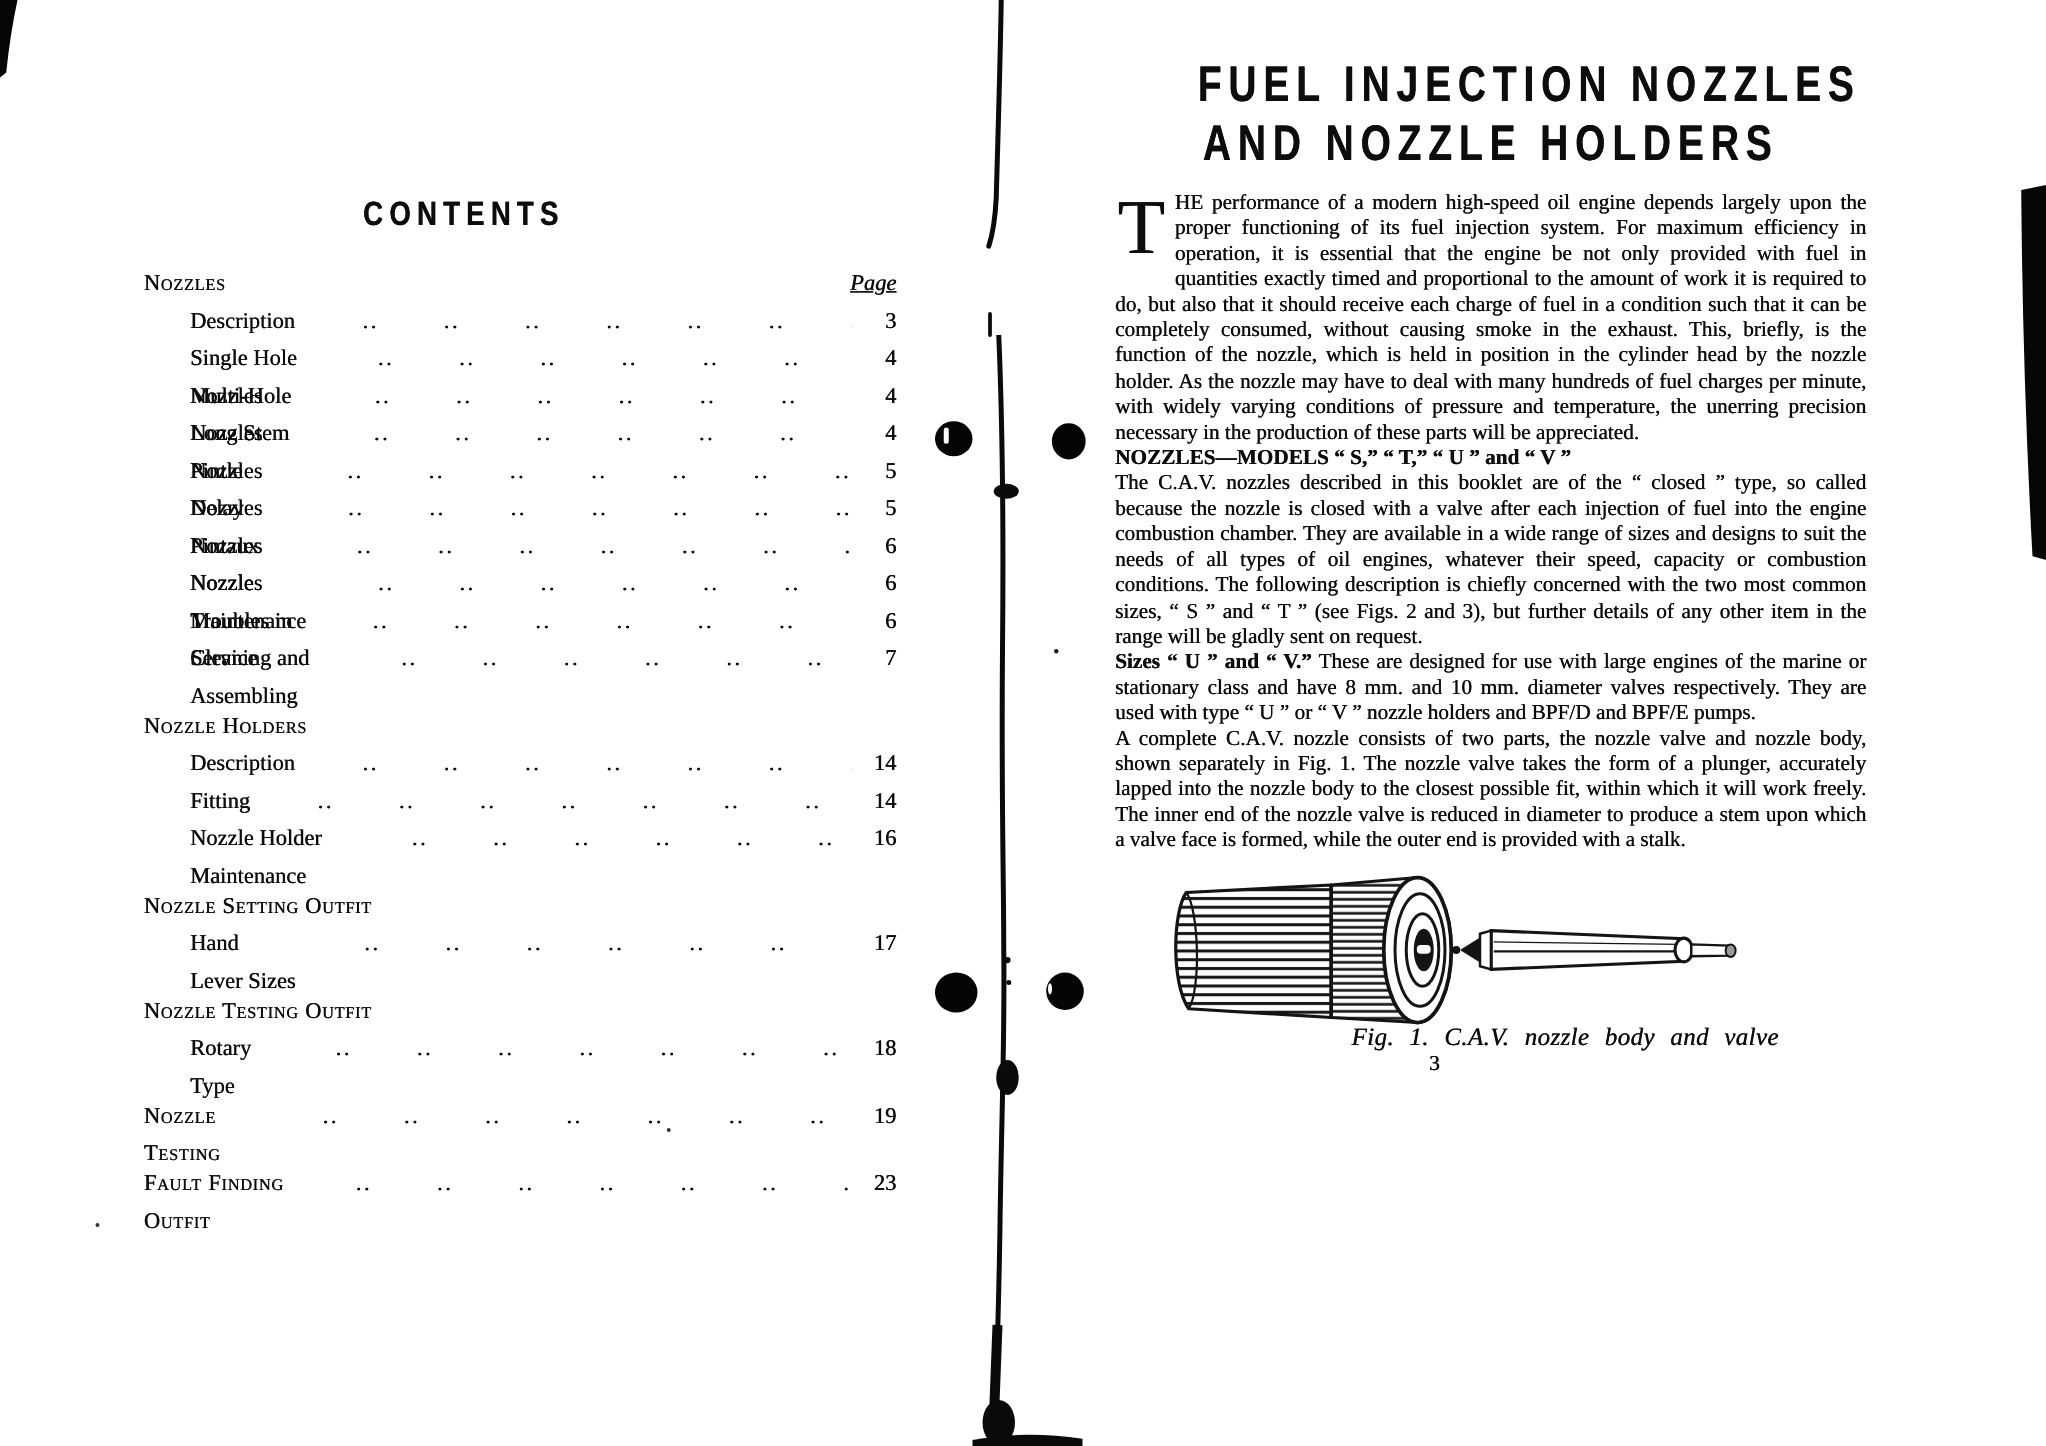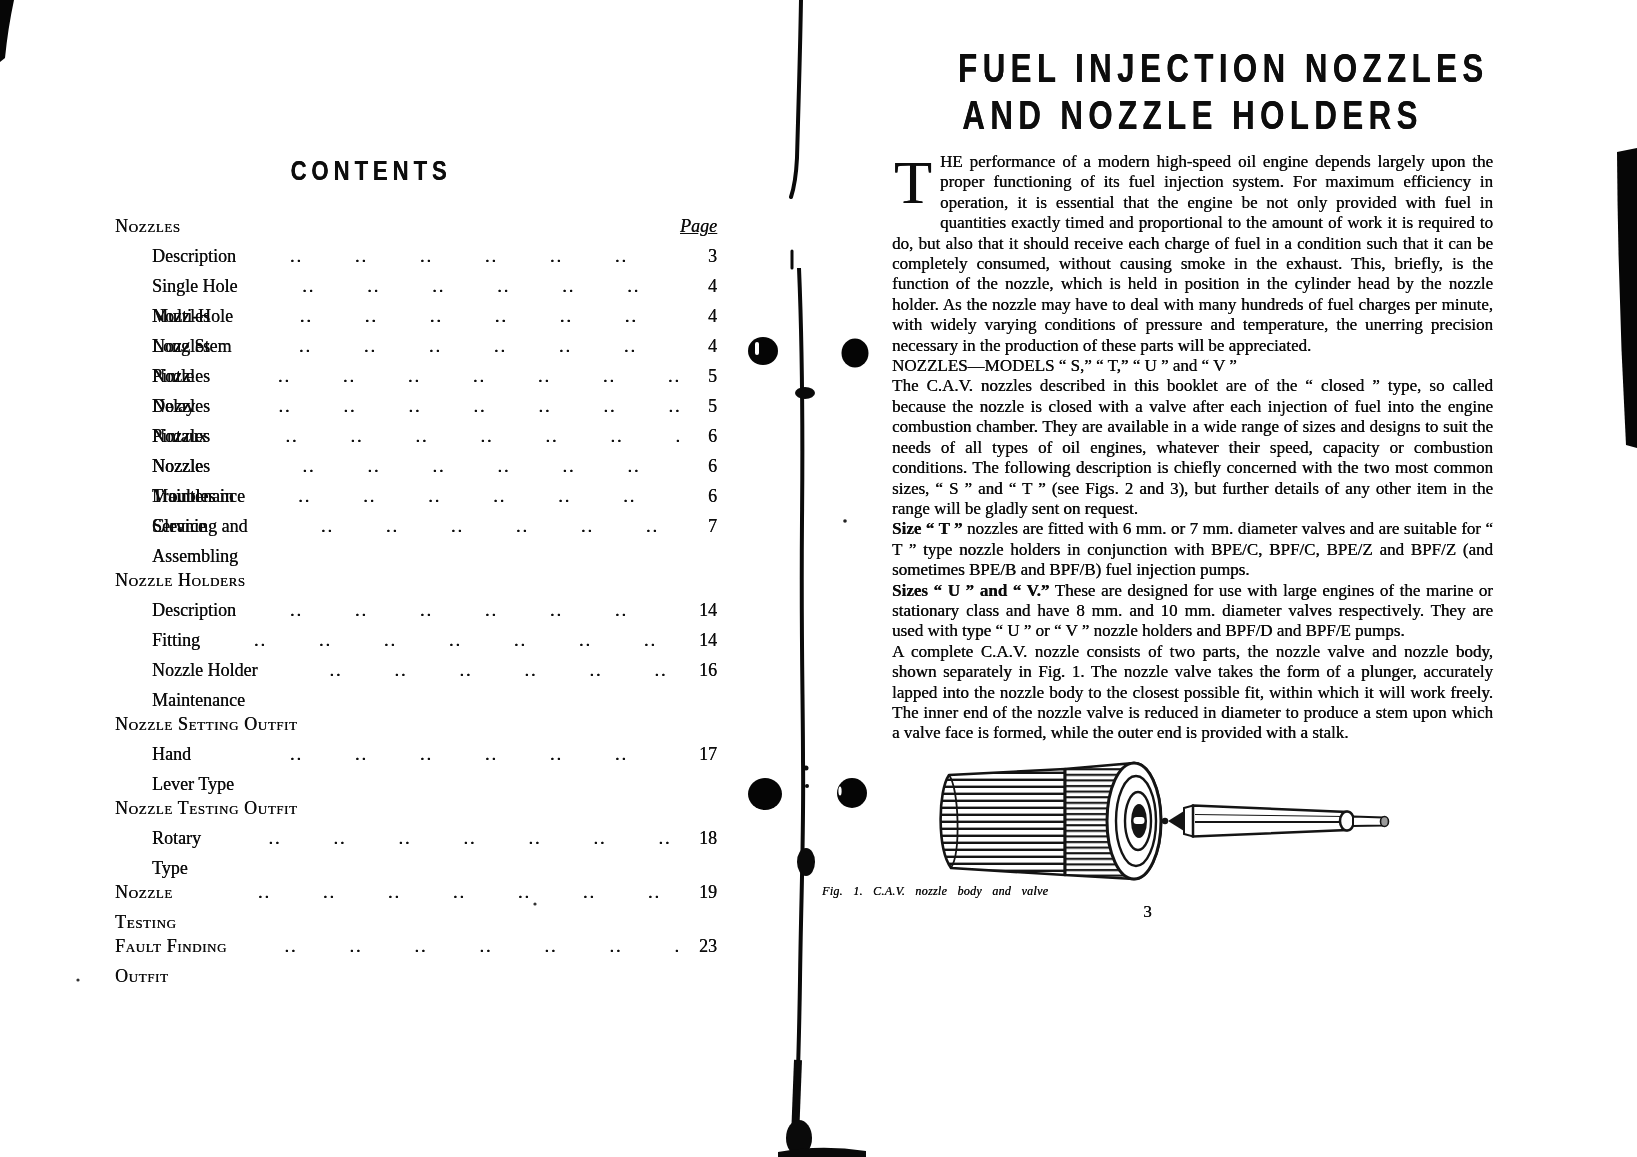--- a/index.html
+++ b/index.html
@@ -23,26 +23,26 @@
   .pg{width:36px;text-align:right;flex:0 0 auto;}
   .page-col-label{margin-left:auto;font-style:italic;font-variant:normal;text-decoration:underline;}
   
   .right-page{position:absolute;left:892px;top:0;width:601px;}
   .right-page h1{margin:45px 0 0 0;text-align:center;font-family:"Liberation Sans",sans-serif;font-weight:bold;}
   .t-line{display:block;font-size:40px;line-height:47px;letter-spacing:7px;white-space:nowrap;
           transform:scaleX(0.78);transform-origin:center;}
   .right-page p{margin:0;font-size:17px;line-height:20.4px;text-align:justify;}
   .intro{margin-top:13px !important;}
   .dropcap{float:left;font-size:62px;line-height:50px;height:60px;padding:5px 8px 0 2px;}
-  .sec-head{font-size:17.5px;font-weight:normal;margin:9px 0 0 0;line-height:20.4px;}
+  .sec-head{font-size:17.5px;font-weight:bold;margin:9px 0 0 0;line-height:20.4px;}
   .lead{font-weight:bold;}
   figure{margin:12px 0 0 0;text-align:center;}
   .fig-art{display:block;margin:0 auto;}
-  .fig-cap{font-style:italic;font-size:12px;line-height:20px;word-spacing:7px;letter-spacing:0.3px;
-           text-align:left;transform:translateX(-70px);}
+  .fig-cap{font-style:italic;font-size:20px;line-height:20px;word-spacing:7px;letter-spacing:0.3px;
+           text-align:right;transform:translateX(-70px);}
   .page-num{text-align:center;font-size:17px;line-height:20px;margin-top:1px;transform:translateX(-45px);}
   
   .artifacts{position:absolute;left:0;top:0;pointer-events:none;}
 </style>
 </head>
 <body>
 
 <div class="spread">
 
   <div class="left-page">
@@ -117,21 +117,21 @@
         </div>
         <div class="toc-row entry">
           <span class="lbl">Nozzle Holder Maintenance</span>
           <span class="leader">&nbsp;&nbsp;&nbsp;&nbsp;&nbsp;&nbsp;&nbsp;&nbsp;..&nbsp;&nbsp;&nbsp;&nbsp;&nbsp;&nbsp;&nbsp;&nbsp;..&nbsp;&nbsp;&nbsp;&nbsp;&nbsp;&nbsp;&nbsp;&nbsp;..&nbsp;&nbsp;&nbsp;&nbsp;&nbsp;&nbsp;&nbsp;&nbsp;..&nbsp;&nbsp;&nbsp;&nbsp;&nbsp;&nbsp;&nbsp;&nbsp;..&nbsp;&nbsp;&nbsp;&nbsp;&nbsp;&nbsp;&nbsp;&nbsp;..&nbsp;&nbsp;&nbsp;&nbsp;&nbsp;&nbsp;&nbsp;&nbsp;..&nbsp;&nbsp;&nbsp;&nbsp;&nbsp;&nbsp;&nbsp;&nbsp;..&nbsp;&nbsp;&nbsp;&nbsp;&nbsp;&nbsp;&nbsp;&nbsp;..&nbsp;&nbsp;&nbsp;&nbsp;&nbsp;&nbsp;&nbsp;&nbsp;..</span>
           <span class="pg">16</span>
         </div>
         <div class="toc-row toc-heading-row">
           <span class="sc lbl">Nozzle Setting Outfit</span>
         </div>
         <div class="toc-row entry">
-          <span class="lbl">Hand Lever Type</span>
+          <span class="lbl">Hand Lever Sizes</span>
           <span class="leader">&nbsp;&nbsp;&nbsp;&nbsp;&nbsp;&nbsp;&nbsp;&nbsp;..&nbsp;&nbsp;&nbsp;&nbsp;&nbsp;&nbsp;&nbsp;&nbsp;..&nbsp;&nbsp;&nbsp;&nbsp;&nbsp;&nbsp;&nbsp;&nbsp;..&nbsp;&nbsp;&nbsp;&nbsp;&nbsp;&nbsp;&nbsp;&nbsp;..&nbsp;&nbsp;&nbsp;&nbsp;&nbsp;&nbsp;&nbsp;&nbsp;..&nbsp;&nbsp;&nbsp;&nbsp;&nbsp;&nbsp;&nbsp;&nbsp;..&nbsp;&nbsp;&nbsp;&nbsp;&nbsp;&nbsp;&nbsp;&nbsp;..&nbsp;&nbsp;&nbsp;&nbsp;&nbsp;&nbsp;&nbsp;&nbsp;..&nbsp;&nbsp;&nbsp;&nbsp;&nbsp;&nbsp;&nbsp;&nbsp;..&nbsp;&nbsp;&nbsp;&nbsp;&nbsp;&nbsp;&nbsp;&nbsp;..</span>
           <span class="pg">17</span>
         </div>
         <div class="toc-row toc-heading-row">
           <span class="sc lbl">Nozzle Testing Outfit</span>
         </div>
         <div class="toc-row entry">
           <span class="lbl">Rotary Type</span>
           <span class="leader">&nbsp;&nbsp;&nbsp;&nbsp;&nbsp;&nbsp;&nbsp;&nbsp;..&nbsp;&nbsp;&nbsp;&nbsp;&nbsp;&nbsp;&nbsp;&nbsp;..&nbsp;&nbsp;&nbsp;&nbsp;&nbsp;&nbsp;&nbsp;&nbsp;..&nbsp;&nbsp;&nbsp;&nbsp;&nbsp;&nbsp;&nbsp;&nbsp;..&nbsp;&nbsp;&nbsp;&nbsp;&nbsp;&nbsp;&nbsp;&nbsp;..&nbsp;&nbsp;&nbsp;&nbsp;&nbsp;&nbsp;&nbsp;&nbsp;..&nbsp;&nbsp;&nbsp;&nbsp;&nbsp;&nbsp;&nbsp;&nbsp;..&nbsp;&nbsp;&nbsp;&nbsp;&nbsp;&nbsp;&nbsp;&nbsp;..&nbsp;&nbsp;&nbsp;&nbsp;&nbsp;&nbsp;&nbsp;&nbsp;..&nbsp;&nbsp;&nbsp;&nbsp;&nbsp;&nbsp;&nbsp;&nbsp;..</span>
           <span class="pg">18</span>
@@ -151,21 +151,20 @@
 
   <div class="right-page">
     <h1>
       <span class="t-line">FUEL INJECTION NOZZLES</span>
       <span class="t-line">AND NOZZLE HOLDERS</span>
     </h1>
     <p class="intro"><span class="dropcap">T</span><span>HE performance of a modern high-speed oil engine depends largely upon the proper functioning of its fuel injection system. For maximum efficiency in operation, it is essential that the engine be not only provided with fuel in quantities exactly timed and proportional to the amount of work it is required to do, but also that it should receive each charge of fuel in a condition such that it can be completely consumed, without causing smoke in the exhaust.  This, briefly, is the function of the nozzle, which is held in position in the cylinder head by the nozzle holder.  As the nozzle may have to deal with many hundreds of fuel charges per minute, with widely varying conditions of pressure and temperature, the unerring precision necessary in the production of these parts will be appreciated.</span></p>
     <p class="sec-head">NOZZLES—MODELS “ S,” “ T,” “ U ” and “ V ”</p>
     <div>
         <p class="para"><span>The C.A.V. nozzles described in this booklet are of the “ closed ” type, so called because the nozzle is closed with a valve after each injection of fuel into the engine combustion chamber.  They are available in a wide range of sizes and designs to suit the needs of all types of oil engines, whatever their speed, capacity or combustion conditions. The following description is chiefly concerned with the two most common sizes, “ S ” and “ T ” (see Figs. 2 and 3), but further details of any other item in the range will be gladly sent on request.</span></p>
-        <p class="para"><span class="lead">Size “ T ”</span> <span>nozzles are fitted with 6 mm. or 7 mm. diameter valves and are suitable for “ T ” type nozzle holders in conjunction with BPE/C, BPF/C, BPE/Z and BPF/Z (and sometimes BPE/B and BPF/B) fuel injection pumps.</span></p>
         <p class="para"><span class="lead">Sizes “ U ” and “ V.”</span> <span>These are designed for use with large engines of the marine or stationary class and have 8 mm. and 10 mm. diameter valves respectively.  They are used with type “ U ” or “ V ” nozzle holders and BPF/D and BPF/E pumps.</span></p>
         <p class="para"><span>A complete C.A.V. nozzle consists of two parts, the nozzle valve and nozzle body, shown separately in Fig. 1.  The nozzle valve takes the form of a plunger, accurately lapped into the nozzle body to the closest possible fit, within which it will work freely.  The inner end of the nozzle valve is reduced in diameter to produce a stem upon which a valve face is formed, while the outer end is provided with a stalk.</span></p>
       </div>
 
     <figure>
       <svg class="fig-art" width="601" height="125" viewBox="0 0 601 125">
         <defs>
           <pattern id="hatchA" width="7" height="7" patternUnits="userSpaceOnUse">
             <rect width="7" height="7" fill="#ffffff"></rect>
             <rect y="1.6" width="7" height="2.4" fill="#141414"></rect>

